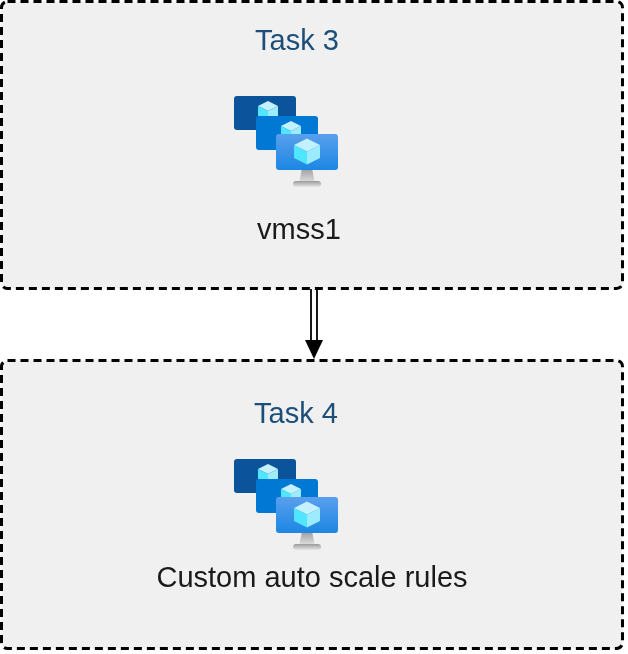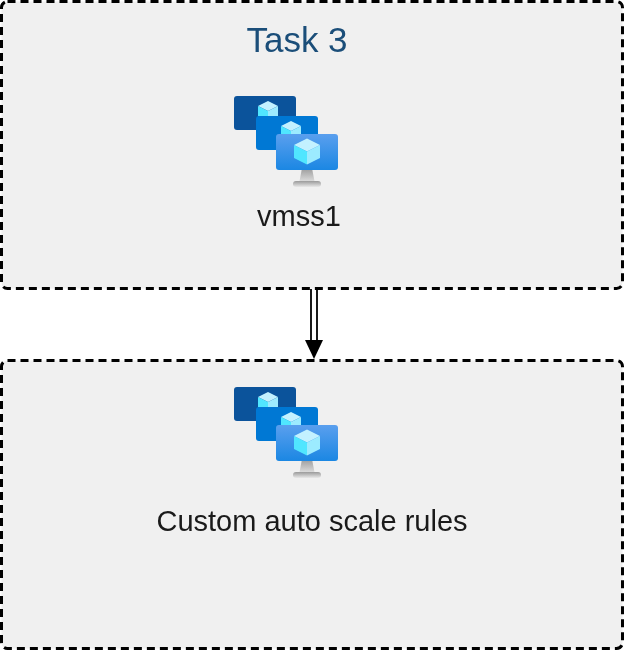--- a/index.html
+++ b/index.html
@@ -28,42 +28,42 @@
     position: absolute;
     left: 0;
     top: 0;
     width: 100%;
     height: 100%;
     display: flex;
     flex-direction: column;
     align-items: center;
   }
   .box-title {
-    font-size: 35px;
+    font-size: 29px;
     line-height: 36px;
     color: #1B4E79;
     white-space: nowrap;
   }
   .box1 .box-title { margin-top: 22px; transform: translateX(-15px); }
   .box2 .box-title { margin-top: 36px; transform: translateX(-16px); }
   .vmss-svg {
     display: block;
     transform: translateX(-26px);
   }
   .box1 .vmss-svg { margin-top: 38px; }
   .box2 .vmss-svg { margin-top: 28px; }
   .box-label {
     font-size: 29px;
     line-height: 37px;
     color: #1a1a1a;
     white-space: nowrap;
   }
-  .box1 .label-0 { margin-top: 6px; transform: translateX(-13px); }
+  .box1 .label-0 { margin-top: 19px; transform: translateX(-13px); }
   .box1 .label-1 { transform: translateX(-13px); }
-  .box2 .label-0 { margin-top: 20px; }
+  .box2 .label-0 { margin-top: 4px; }
   .connector-svg {
     position: absolute;
     left: 301px;
     top: 289px;
   }
   .defs-svg {
     position: absolute;
     width: 0;
     height: 0;
   }
@@ -123,20 +123,21 @@
     <line x1="10" y1="0" x2="10" y2="54" stroke="#000000" stroke-width="1.8"></line>
     <line x1="16" y1="0" x2="16" y2="54" stroke="#000000" stroke-width="1.8"></line>
     <polygon points="13,70 4,51 22,51" fill="#000000"></polygon>
   </svg>
 
   <div class="task-box box2" style="top:359px; width:624px; height:291px;">
     <svg class="box-border-svg" width="624" height="291">
       <rect x="1.5" y="1.5" width="621" height="288" rx="6" fill="#f0f0f0" stroke="#000000" stroke-width="3" stroke-dasharray="8 5"></rect>
     </svg>
     <div class="box-content">
+      <div class="box-title">Task 4</div>
       <svg class="vmss-svg" width="104" height="96" viewBox="0 0 104 96">
         <use href="#vmss"></use>
       </svg>
       <div class="box-label label-0">Custom auto scale rules</div>
     </div>
   </div>
 
 </div>
 
 </body></html>

